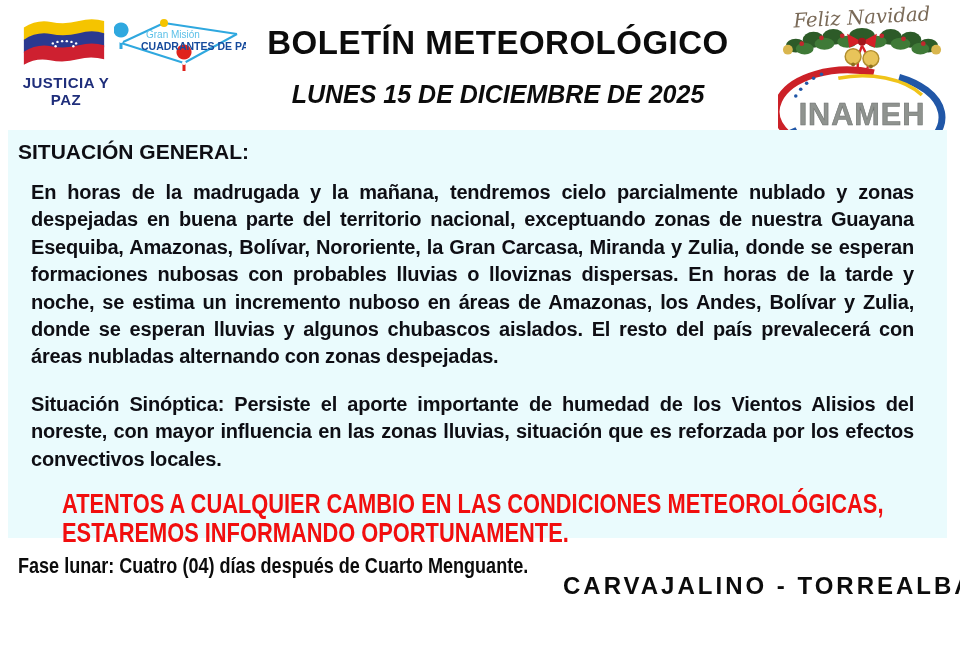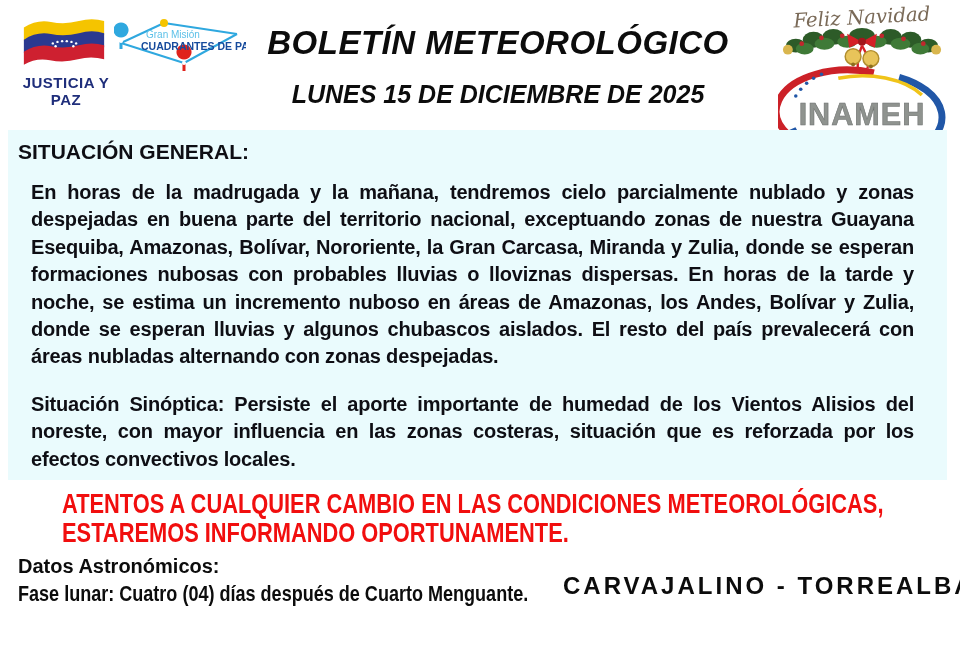--- a/index.html
+++ b/index.html
@@ -10,32 +10,32 @@
   
   .gov-logos{position:absolute;left:18px;top:14px;width:210px;height:70px;}
   .flag-wrap{position:absolute;left:4px;top:2px;width:88px;}
   .flag-caption{
     margin-top:2px;text-align:center;font-size:15px;font-weight:bold;
     letter-spacing:.5px;color:var(--navy,#1f2e7b);
   }
   .cuadrantes{position:absolute;left:96px;top:2px;}
   .titles{position:absolute;left:0;right:0;top:24px;text-align:center;}
   .title-main{
-    font-size:33px;font-weight:bold;font-style:italic;color:#0c0c0c;
+    font-size:33px;font-weight:bold;color:#0c0c0c;
     letter-spacing:.5px;margin-left:36px;
   }
   .title-date{
     font-size:25px;font-weight:bold;font-style:italic;color:#0c0c0c;
     margin-top:18px;margin-left:36px;
   }
   
   .inameh-block{position:absolute;left:778px;top:2px;width:168px;height:202px;background:#ffffff;}
   
   .content-box{
-    position:absolute;left:8px;top:130px;width:939px;height:350px;
+    position:absolute;left:8px;top:130px;width:939px;height:408px;
     background:var(--box-bg,#eafbfd);box-sizing:border-box;
     padding:8px 20px 0 10px;color:var(--text-dark,#0e0e14);
   }
   .section-title{font-size:21px;font-weight:bold;line-height:28px;margin:0;}
   .body-para{
     font-size:20px;font-weight:bold;line-height:27.4px;margin:13px;
     text-align:justify;letter-spacing:-0.2px;
   }
   .body-para.second{margin-top:20px;}
   .alert{margin-top:16px;color:var(--alert-red,#f10e0e);margin-left:44px;}
@@ -194,27 +194,26 @@
         <text x="90" y="200" text-anchor="middle" font-size="15" fill="#dcc98f">❅</text>
         <circle cx="34" cy="186" r="7" fill="none" stroke="#dcc98f" stroke-width="1.2"></circle>
         <circle cx="140" cy="186" r="8" fill="none" stroke="#dcc98f" stroke-width="1.2"></circle>
       </g>
     </svg>
   </div>
 
   <section class="content-box">
     <p class="section-title">SITUACIÓN GENERAL:</p>
     <p class="body-para">En horas de la madrugada y la mañana, tendremos cielo parcialmente nublado y zonas despejadas en buena parte del territorio nacional, exceptuando zonas de nuestra Guayana Esequiba, Amazonas, Bolívar, Nororiente, la Gran Carcasa, Miranda y Zulia, donde se esperan formaciones nubosas con probables lluvias o lloviznas dispersas. En horas de la tarde y noche, se estima un incremento nuboso en áreas de Amazonas, los Andes, Bolívar y Zulia, donde se esperan lluvias y algunos chubascos aislados. El resto del país prevalecerá con áreas nubladas alternando con zonas despejadas.</p>
-    <p class="body-para second">Situación Sinóptica: Persiste el aporte importante de humedad de los Vientos Alisios del noreste, con mayor influencia en las zonas costeras, situación que es reforzada por los efectos convectivos locales.</p>
+    <p class="body-para second">Situación Sinóptica: Persiste el aporte importante de humedad de los Vientos Alisios del noreste, con mayor influencia en las zonas lluvias, situación que es reforzada por los efectos convectivos locales.</p>
     <div class="alert">
       <div class="alert-line">ATENTOS A CUALQUIER CAMBIO EN LAS CONDICIONES METEOROLÓGICAS,</div>
       <div class="alert-line">ESTAREMOS INFORMANDO OPORTUNAMENTE.</div>
     </div>
   </section>
 
   <div class="astro">
-    <div class="astro-title">Datos Astronómicos:</div>
     <div class="astro-line"><span class="condensed">Fase lunar:  Cuatro (04) días después de Cuarto Menguante.</span></div>
   </div>
 
   <div class="signature">CARVAJALINO - TORREALBA.</div>
 
 </div>
 
 </body></html>

